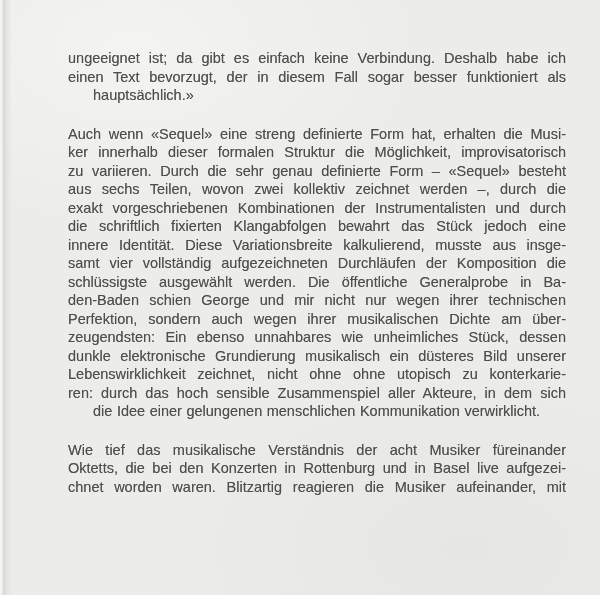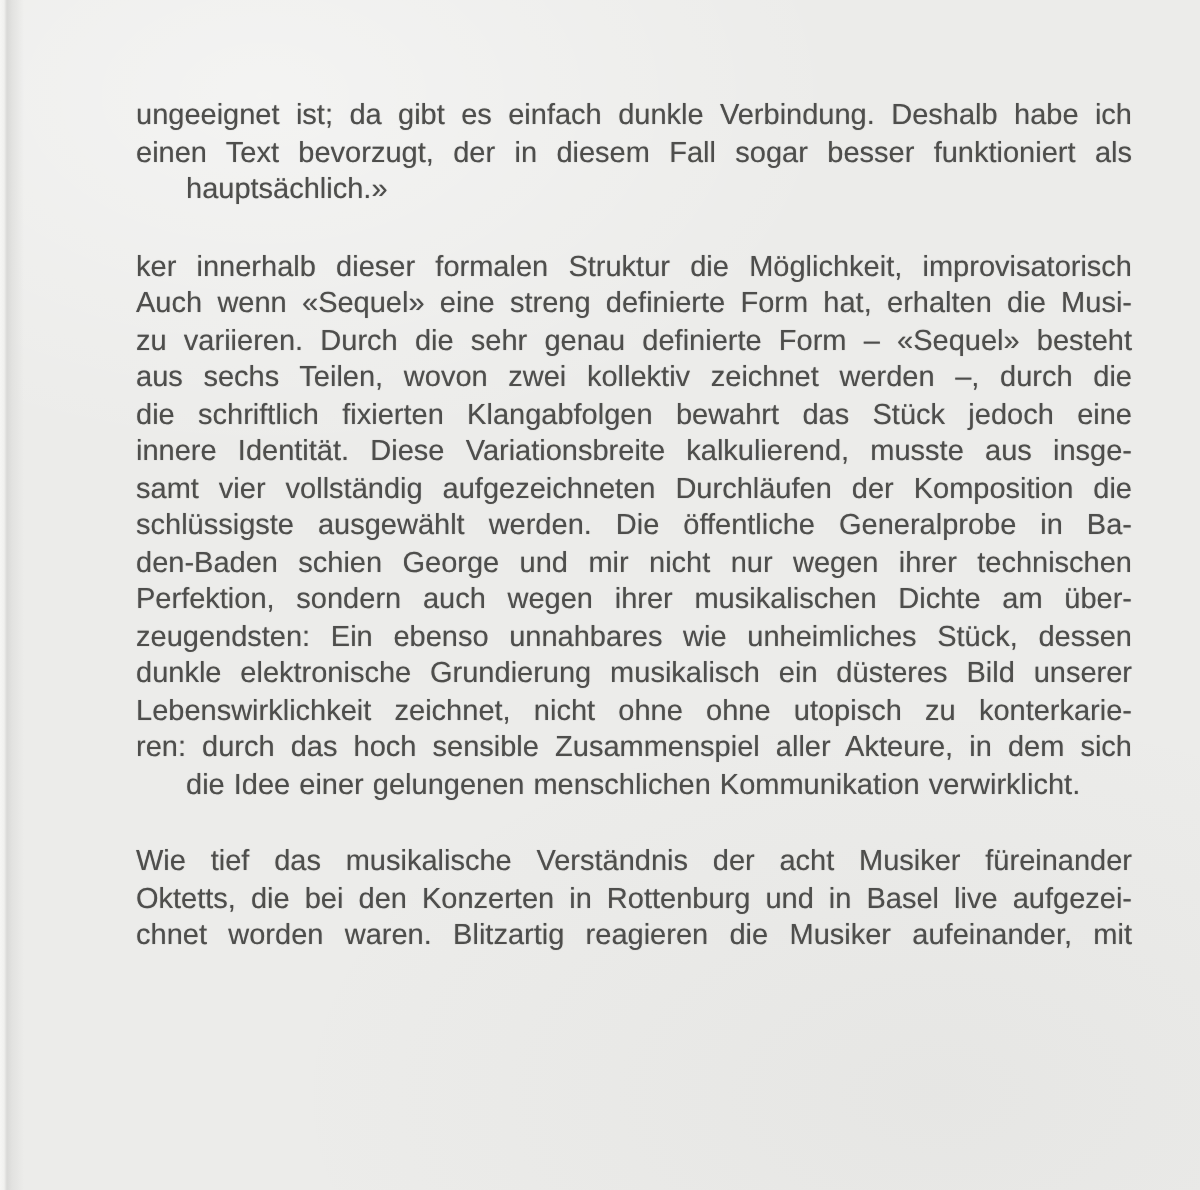--- a/index.html
+++ b/index.html
@@ -56,30 +56,31 @@
   }
 </style>
 </head>
 <body>
 
 <div class="page-edge"></div>
 
 <div class="text-block">
 
   <div class="paragraph">
-    <div class="line">ungeeignet ist; da gibt es einfach dunkle Verbindung. Deshalb habe ich</div>
+    <div class="line">ungeeignet ist; da gibt es einfach keine Verbindung. Deshalb habe ich</div>
     <div class="line">einen Text bevorzugt, der in diesem Fall sogar besser funktioniert als</div>
     <div class="line last">hauptsächlich.»</div>
   </div>
 
   <div class="paragraph">
+    <div class="line">Auch wenn «Sequel» eine streng definierte Form hat, erhalten die Musi-</div>
     <div class="line">ker innerhalb dieser formalen Struktur die Möglichkeit, improvisatorisch</div>
-    <div class="line">Auch wenn «Sequel» eine streng definierte Form hat, erhalten die Musi-</div>
     <div class="line">zu variieren. Durch die sehr genau definierte Form – «Sequel» besteht</div>
     <div class="line">aus sechs Teilen, wovon zwei kollektiv zeichnet werden –, durch die</div>
+    <div class="line">exakt vorgeschriebenen Kombinationen der Instrumentalisten und durch</div>
     <div class="line">die schriftlich fixierten Klangabfolgen bewahrt das Stück jedoch eine</div>
     <div class="line">innere Identität. Diese Variationsbreite kalkulierend, musste aus insge-</div>
     <div class="line">samt vier vollständig aufgezeichneten Durchläufen der Komposition die</div>
     <div class="line">schlüssigste ausgewählt werden. Die öffentliche Generalprobe in Ba-</div>
     <div class="line">den-Baden schien George und mir nicht nur wegen ihrer technischen</div>
     <div class="line">Perfektion, sondern auch wegen ihrer musikalischen Dichte am über-</div>
     <div class="line">zeugendsten: Ein ebenso unnahbares wie unheimliches Stück, dessen</div>
     <div class="line">dunkle elektronische Grundierung musikalisch ein düsteres Bild unserer</div>
     <div class="line">Lebenswirklichkeit zeichnet, nicht ohne ohne utopisch zu konterkarie-</div>
     <div class="line">ren: durch das hoch sensible Zusammenspiel aller Akteure, in dem sich</div>

